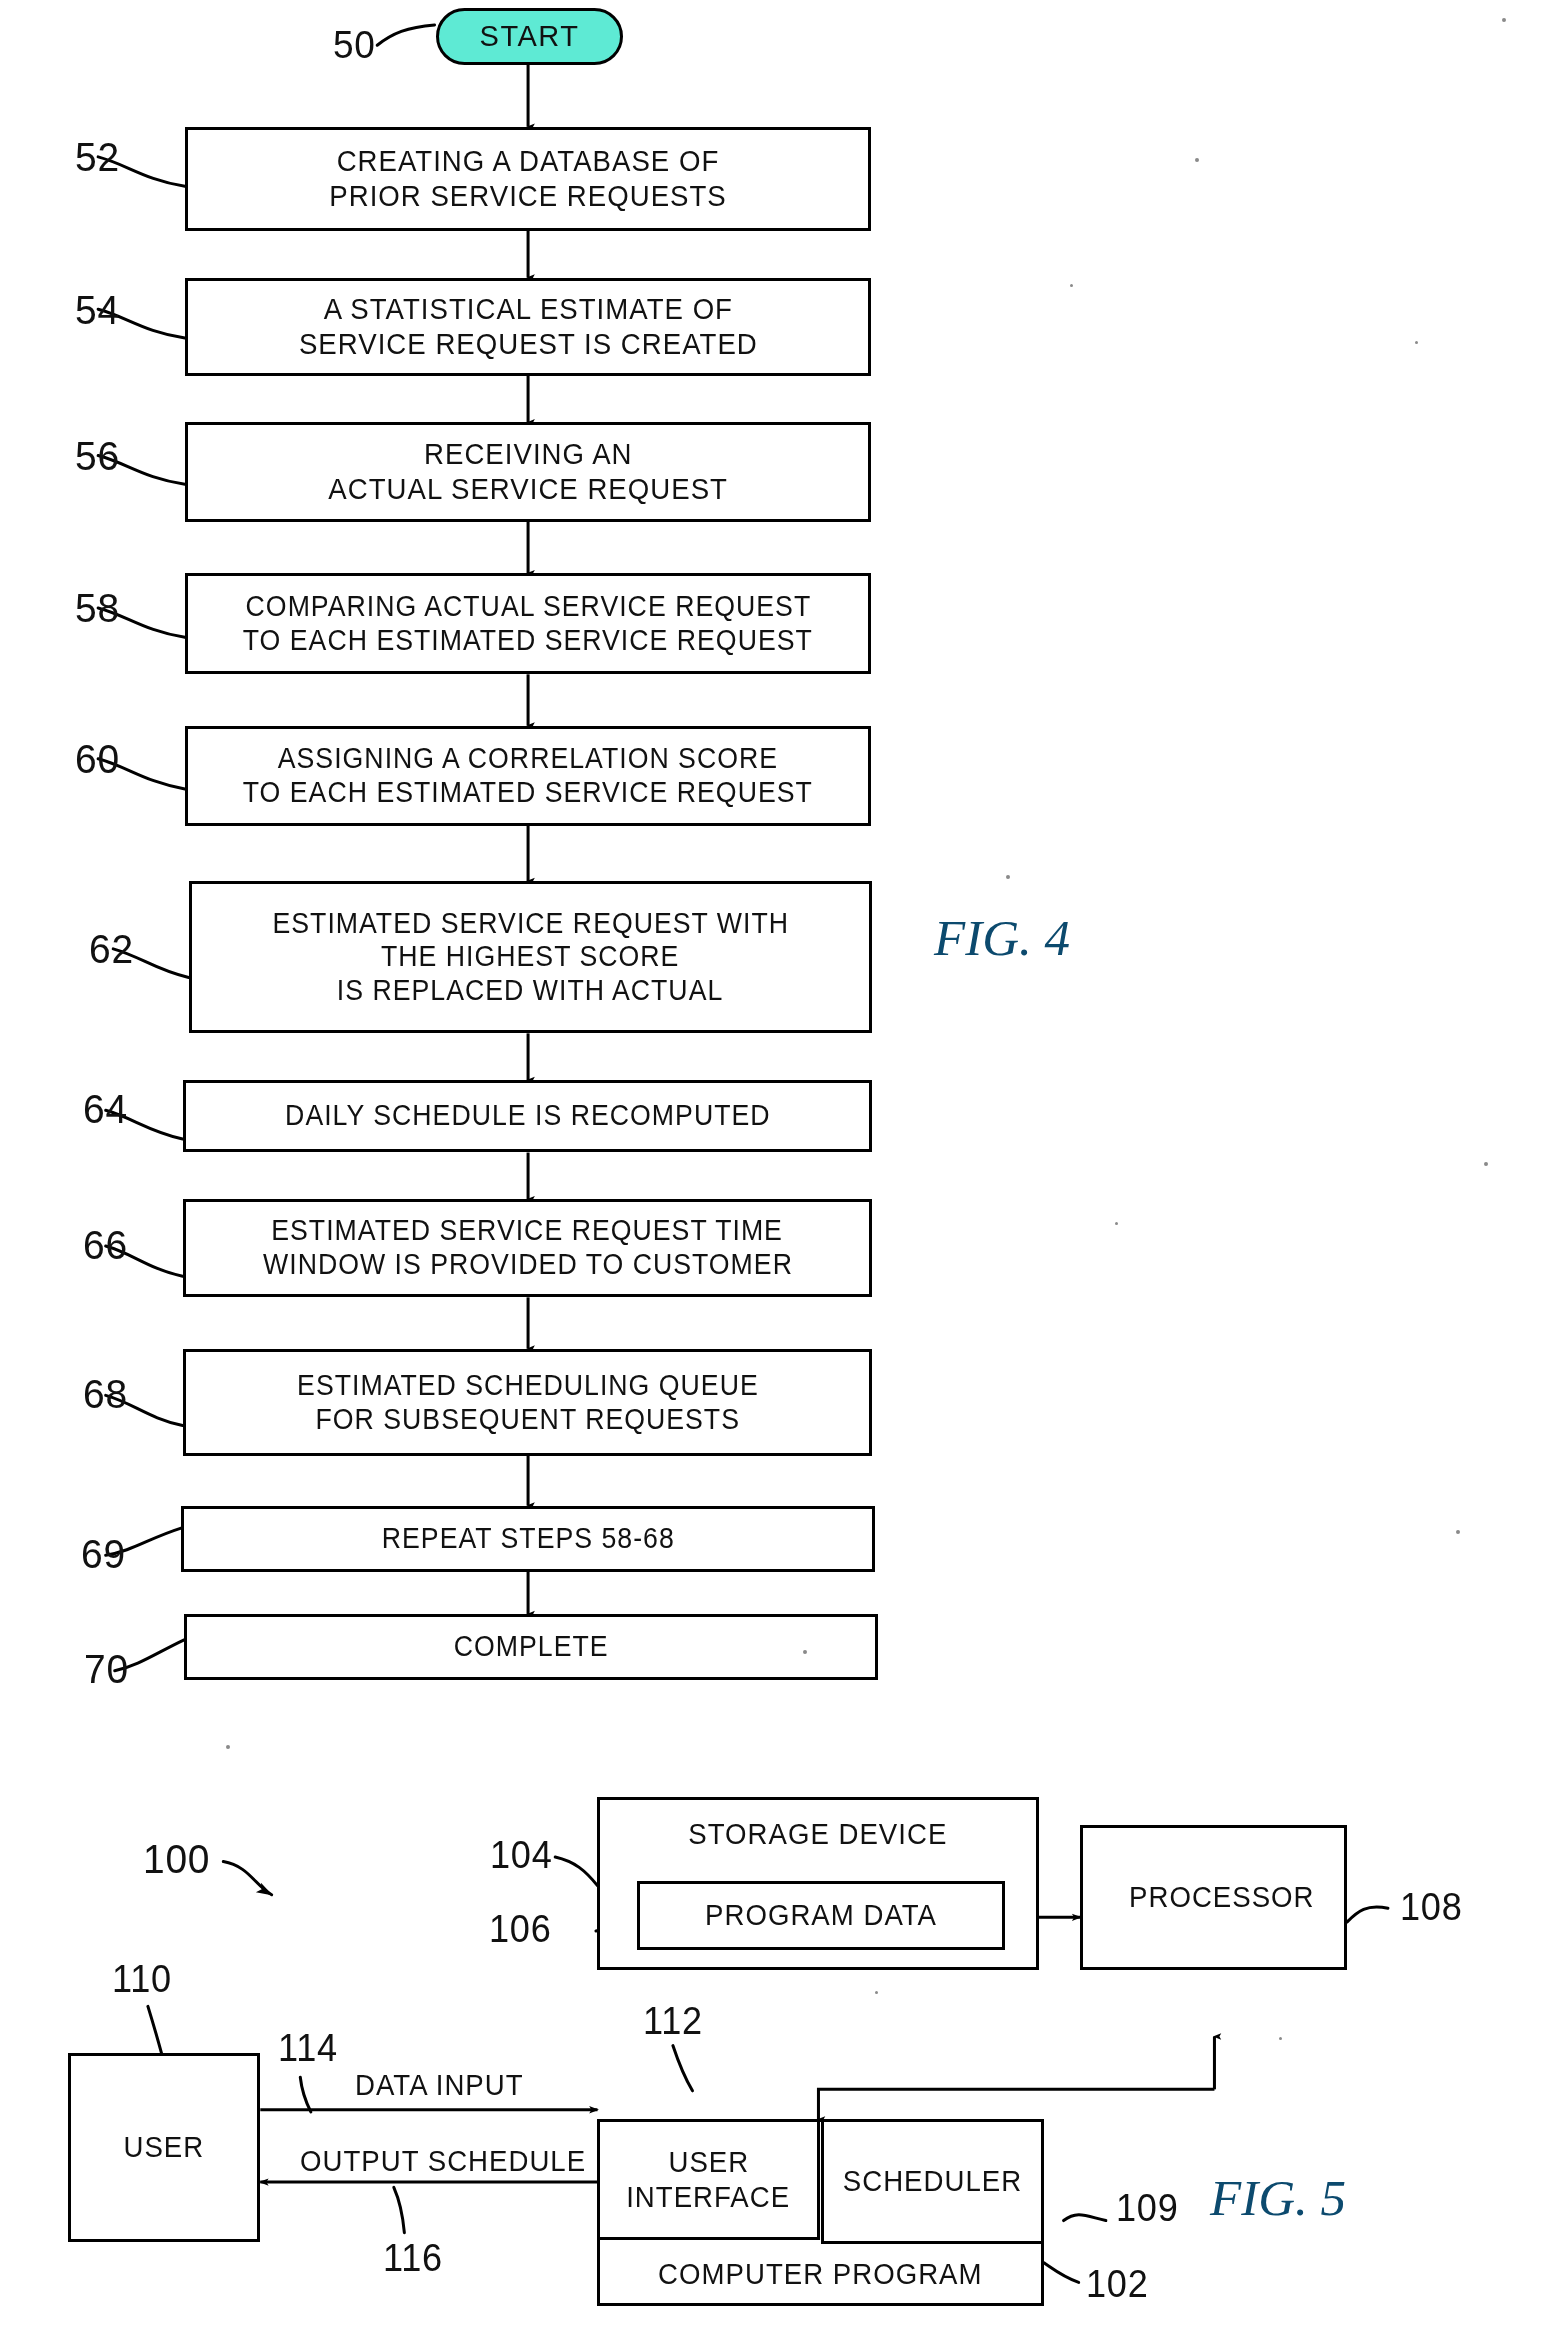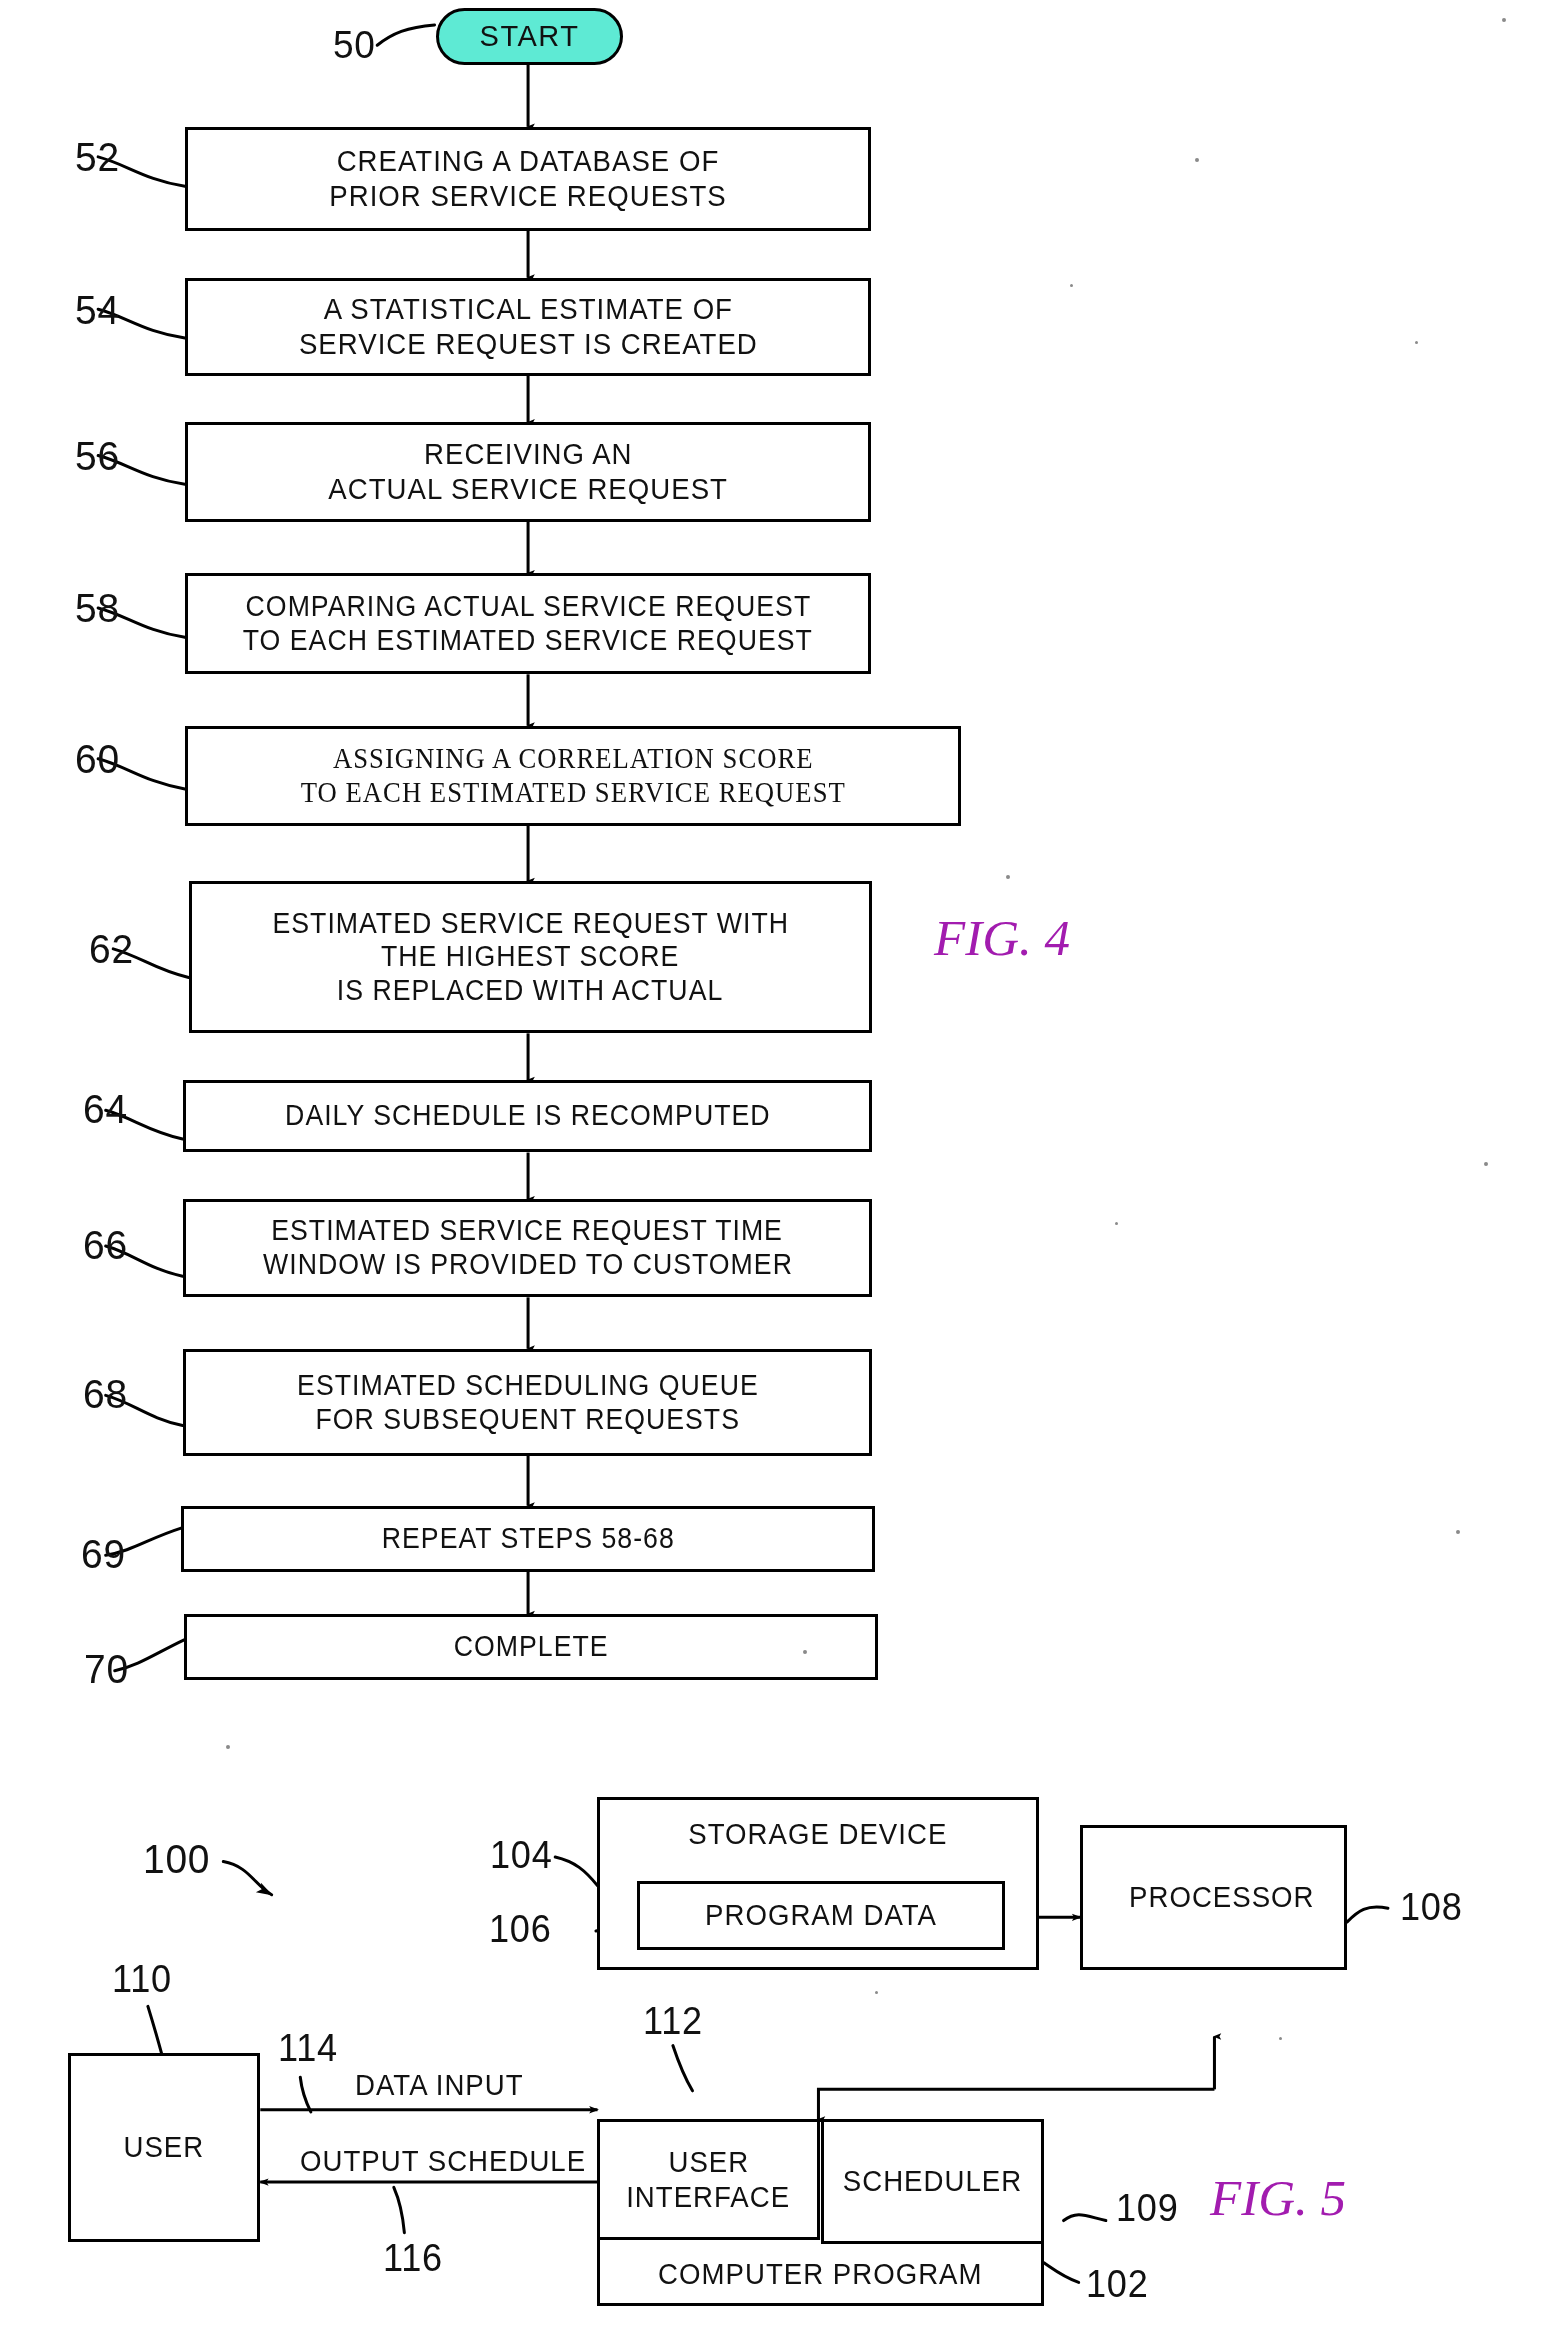--- a/index.html
+++ b/index.html
@@ -80,21 +80,21 @@
     white-space: nowrap;
     transform: scaleX(0.95);
     transform-origin: left center;
   }
 
   
   .fig-caption {
     position: absolute;
     font-family: "Liberation Serif", serif;
     font-style: italic;
-    color: #a21caf;
+    color: #0c4a6e;
     white-space: nowrap;
   }
 
   
   .edge-label {
     position: absolute;
     font-family: "Liberation Sans", sans-serif;
     letter-spacing: 1.1px;
     white-space: nowrap;
     color: #111;
@@ -246,21 +246,21 @@
     <span class="ln">ACTUAL SERVICE REQUEST</span>
   </div>
   <div class="ref" style="left:75px; top:433px; font-size:41px;">56</div>
 
   <div class="proc-box" style="left:185px; top:573px; width:686px; height:101px; font-size:29px;">
     <span class="ln">COMPARING ACTUAL SERVICE REQUEST</span>
     <span class="ln">TO EACH ESTIMATED SERVICE REQUEST</span>
   </div>
   <div class="ref" style="left:75px; top:585px; font-size:41px;">58</div>
 
-  <div class="proc-box" style="left:185px; top:726px; width:776px; height:100px; font-size:29px;font-family:Liberation Serif, serif;">
+  <div class="proc-box" style="left:185px; top:726px; width:686px; height:100px; font-size:29px;">
     <span class="ln">ASSIGNING A CORRELATION SCORE</span>
     <span class="ln">TO EACH ESTIMATED SERVICE REQUEST</span>
   </div>
   <div class="ref" style="left:75px; top:736px; font-size:41px;">60</div>
 
   <div class="proc-box" style="left:189px; top:881px; width:683px; height:152px; font-size:29px;">
     <span class="ln">ESTIMATED SERVICE REQUEST WITH</span>
     <span class="ln">THE HIGHEST SCORE</span>
     <span class="ln">IS REPLACED WITH ACTUAL</span>
   </div>

